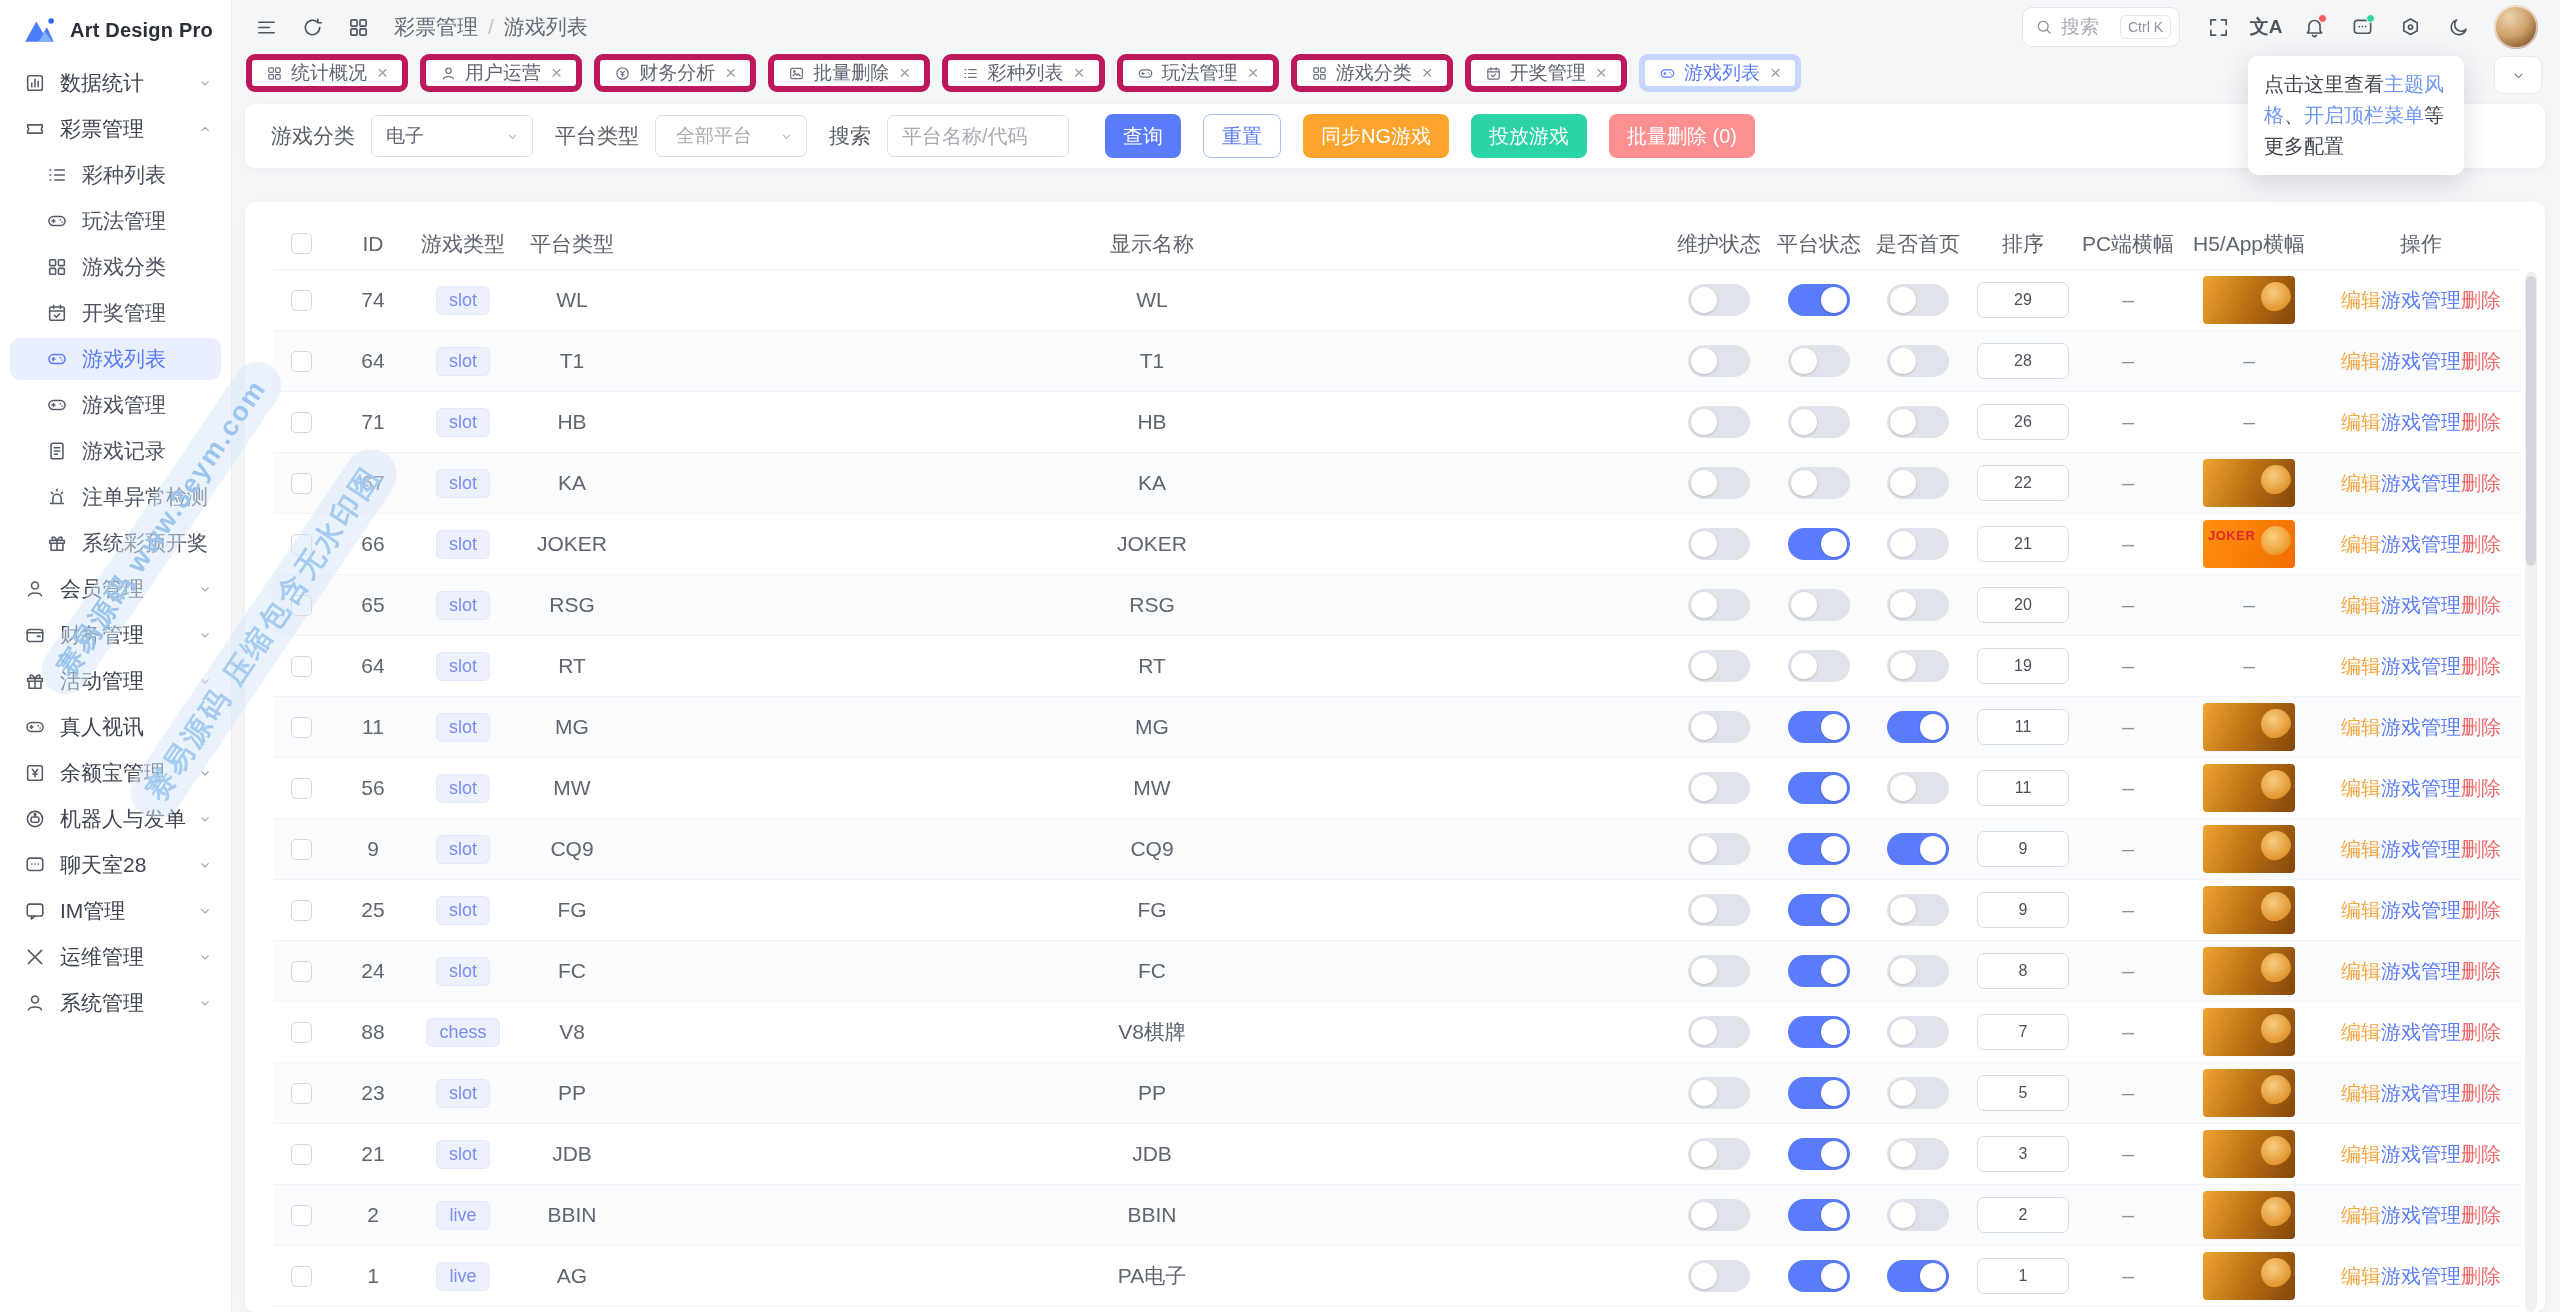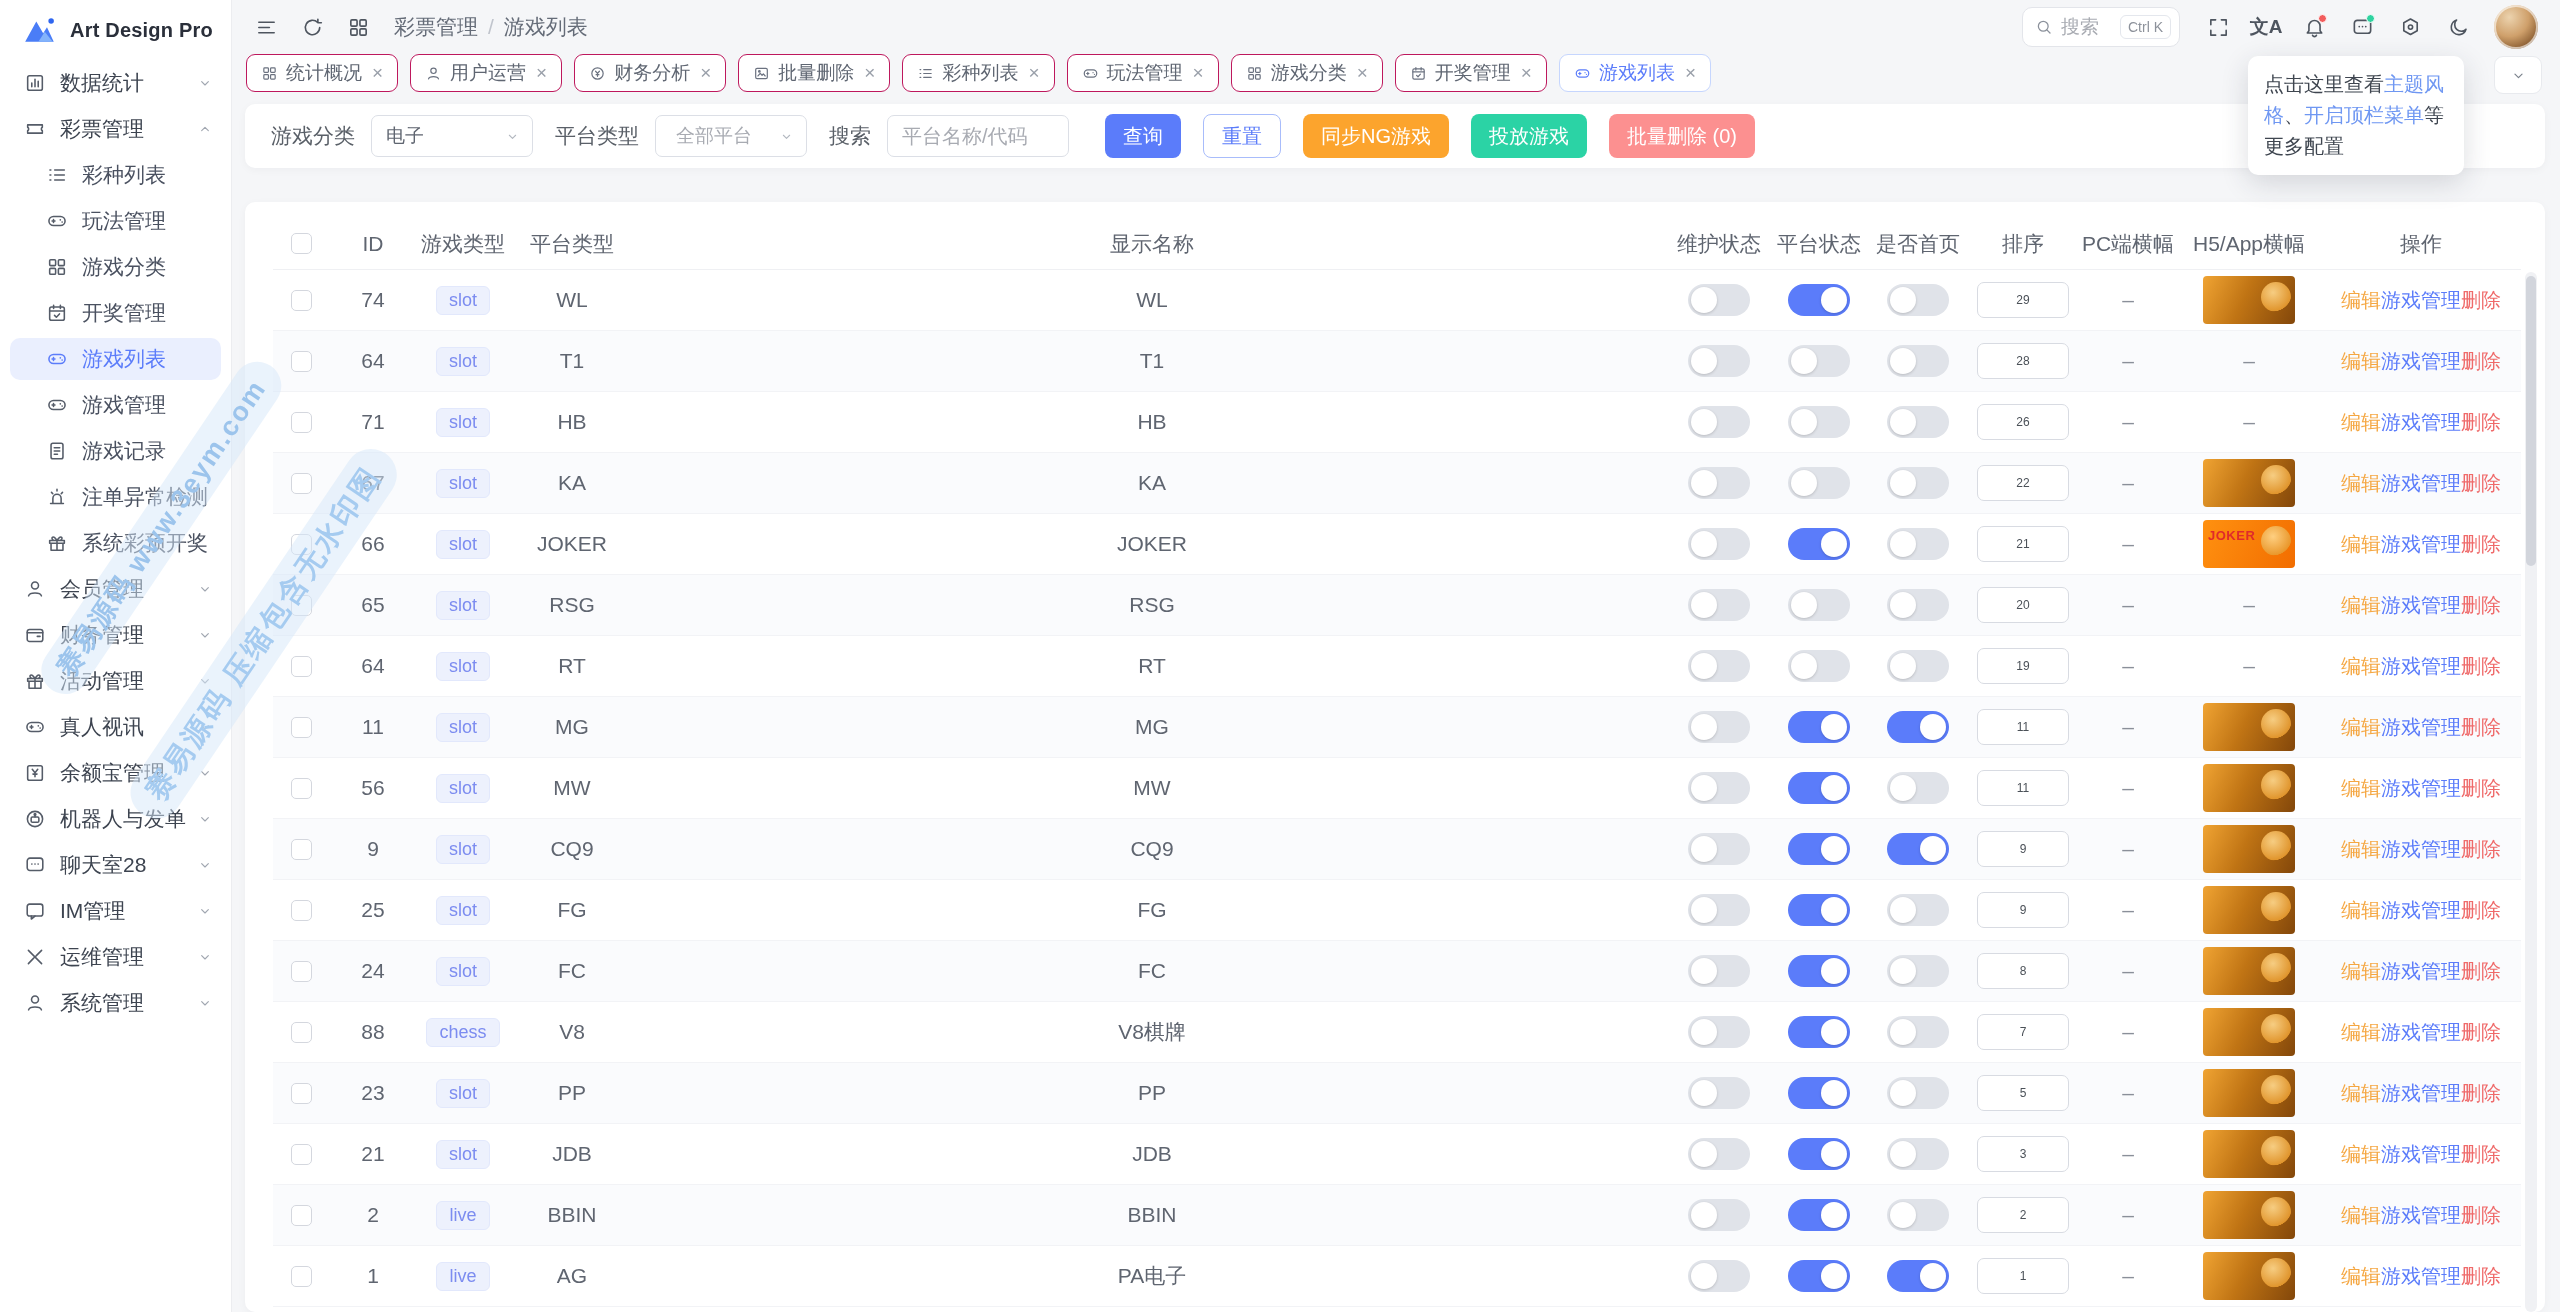--- a/index.html
+++ b/index.html
@@ -39,21 +39,21 @@
   .searchbox .ph { font-size:19px; color:#a8abb2; flex:1; }
   .kbd { font-size:14px; color:#8d929b; border:1px solid #e4e7ed; border-radius:6px; padding:3px 7px; background:#fff; white-space:nowrap; }
   .dot { position:absolute; width:9px; height:9px; border-radius:50%; top:7px; right:7px; border:1.5px solid #fff; }
   .dot.red { background:#f25c5c; } .dot.green { background:#2fd3a0; }
   .rel { position:relative; }
   .avatar { width:44px; height:44px; border-radius:50%; margin-left:8px; cursor:pointer;
     background:radial-gradient(circle at 35% 28%, #ecd3ae 0%, #cfa06b 45%, #8f6236 75%, #5f3f22 100%); box-shadow:inset 0 0 0 2px rgba(255,255,255,.6); }
 
   
   .tabbar { height:42px; display:flex; align-items:center; padding:0 70px 0 14px; gap:12px; position:relative; }
-  .tab { height:38px; display:flex; align-items:center; gap:8px; padding:0 14px; background:#fff; border:1px solid #be185d; border-radius:9px; font-size:19px; color:#5f6672; cursor:pointer; white-space:nowrap; }
+  .tab { height:38px; display:flex; align-items:center; gap:8px; padding:0 14px; background:#fff; border:6px solid #be185d; border-radius:9px; font-size:19px; color:#5f6672; cursor:pointer; white-space:nowrap; }
   .tab .icn { display:flex; color:#6b7280; }
   .tab .icn svg { width:17px; height:17px; }
   .tab .x { color:#9aa0aa; font-size:19px; margin-left:2px; }
   .tab.active { color:#5b7cfa; border-color:#c6d6fe; }
   .tab.active .icn { color:#5b7cfa; }
   .tab-more { position:absolute; right:18px; top:2px; width:48px; height:38px; background:#fff; border:1px solid #e8eaee; border-radius:9px; display:flex; align-items:center; justify-content:center; color:#7b828c; cursor:pointer; }
   .tab-more svg { width:17px; height:17px; }
 
   
   .content { flex:1; padding:12px 15px 0 13px; }
@@ -82,21 +82,21 @@
   .thead { height:52px; font-size:20px; color:#82878f; border-bottom:1px solid #eff0f3; }
   .td { display:flex; align-items:center; justify-content:center; text-align:center; font-size:21px; color:#5f6570; overflow:hidden; }
   .tr { height:61px; border-bottom:1px solid #f2f3f6; }
   .tr:nth-child(even) { background:#fafbfd; }
   .checkbox { width:21px; height:21px; border:1px solid #d4d7de; border-radius:5px; background:#fff; cursor:pointer; }
   .badge { font-size:18px; color:#7c8cf0; background:#edf1fd; border:1px solid #e2e8fc; border-radius:6px; padding:3px 12px; }
   .toggle { width:62px; height:32px; border-radius:16px; background:#e0e3e9; position:relative; cursor:pointer; flex:0 0 auto; }
   .toggle .knob { position:absolute; top:3px; left:3px; width:26px; height:26px; border-radius:50%; background:#fff; box-shadow:0 1px 3px rgba(0,0,0,.18); transition:left .1s; }
   .toggle.on { background:#5b7cfa; }
   .toggle.on .knob { left:33px; }
-  .sort-box { width:92px; height:36px; border:1px solid #d8dbe2; border-radius:7px; background:#fff; display:flex; align-items:center; justify-content:center; font-size:12px; color:#4b5158; cursor:text; }
+  .sort-box { width:92px; height:36px; border:1px solid #d8dbe2; border-radius:7px; background:#fff; display:flex; align-items:center; justify-content:center; font-size:16px; color:#4b5158; cursor:text; }
   .dash { color:#8a8f99; font-size:21px; }
   .banner { width:92px; height:48px; border-radius:4px; background:linear-gradient(115deg,#f0a433 0%,#c07414 45%,#83470a 100%); position:relative; overflow:hidden; flex:0 0 auto; }
   .banner::after { content:""; position:absolute; right:4px; top:6px; width:30px; height:30px; border-radius:50%; background:radial-gradient(circle at 40% 35%, #ffd98f, #e89b2f 70%, transparent 72%); opacity:.9; }
   .banner.joker { background:linear-gradient(115deg,#ff9110 0%,#f26d00 100%); }
   .banner .blabel { position:absolute; left:5px; top:8px; font-size:13px; font-weight:700; color:#e02a2a; letter-spacing:.5px; }
   .actions { }
   .alink { font-size:20px; cursor:pointer; white-space:nowrap; }
   .alink.edit { color:#f5a742; }
   .alink.manage { color:#5b7cfa; }
   .alink.del { color:#ef6a6a; }

